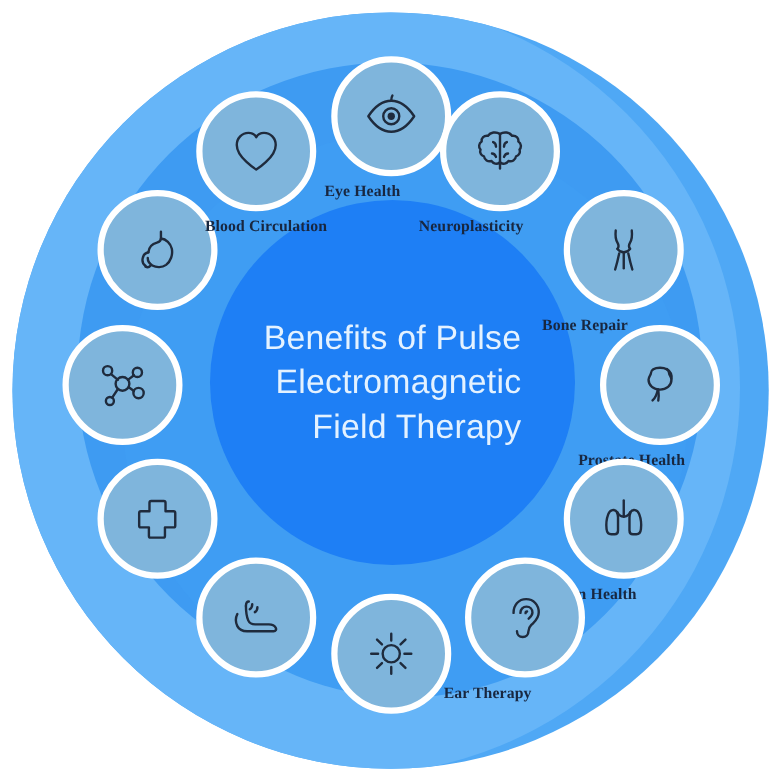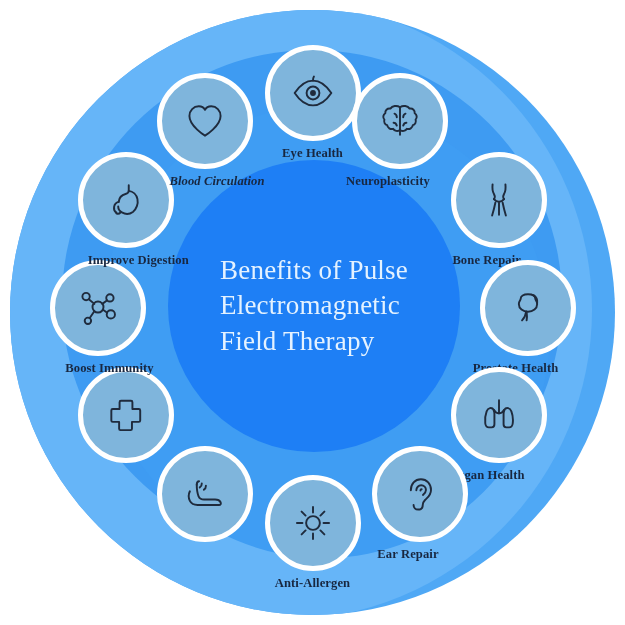--- a/index.html
+++ b/index.html
@@ -74,34 +74,34 @@
     border-radius: 50%;
     background: #1E7FF5;
     display: flex;
     align-items: center;
     justify-content: center;
   }
   .inner-title {
     color: #E4F2FF;
     font-size: 27px;
     line-height: 1.32;
-    text-align: left;
-    font-family: Liberation Serif, serif;
+    text-align: right;
+    font-family: Liberation Sans, sans-serif;
     letter-spacing: 0.2px;
     padding: 0 14px;
     white-space: pre-line;
   }
 
   
   .node {
     position: absolute;
     width: 106px;
     margin-left: -53px;
     margin-top: -53px;
-    text-align: center;
+    text-align: left;
   }
   .node-circle {
     width: 96px;
     height: 96px;
     margin: 0 auto;
     border-radius: 50%;
     background: #7FB5DC;
     border: 5px solid #FFFFFF;
     box-sizing: border-box;
     display: flex;
@@ -210,30 +210,29 @@
         <div class="node-label">Organ Health</div>
       </div>
       <div class="node label-left" style="left: 420px; top: 498.695px;">
         <div class="node-circle">
           <svg viewBox="0 0 48 48">
             <path class="node-icon-stroke" d="M14 20c0-7 4.5-12 11-12s11 5 11 11.5c0 6-4 8.5-6.5 11-2 2-2.5 3.5-2.5 5.5 0 3-2 5-5 5s-5-2-5-5"></path>
             <path class="node-icon-stroke" d="M20 20c0-3.2 2.3-5.5 5.3-5.5 3 0 5.2 2.3 5.2 5.2 0 2.6-1.8 4-3.3 5.3"></path>
             <path class="node-icon-stroke" d="M24.5 20.2c0-.8.6-1.4 1.3-1.4"></path>
           </svg>
         </div>
-        <div class="node-label">Ear Repair</div>
+        <div class="node-label">Ear Therapy</div>
       </div>
       <div class="node" style="left: 312.5px; top: 527.5px;">
         <div class="node-circle">
           <svg viewBox="0 0 48 48">
             <circle class="node-icon-stroke" cx="24" cy="24" r="7.5"></circle>
             <path class="node-icon-stroke" d="M24 6.5v6M24 35.5v6M6.5 24h6M35.5 24h6M11.6 11.6l4.3 4.3M32.1 32.1l4.3 4.3M36.4 11.6l-4.3 4.3M15.9 32.1l-4.3 4.3"></path>
           </svg>
         </div>
-        <div class="node-label">Anti-Allergen</div>
       </div>
       <div class="node label-right" style="left: 205px; top: 498.695px;">
         <div class="node-circle">
           <svg viewBox="0 0 48 48">
             <path class="node-icon-stroke" d="M15 14c0 5 .5 9 2 12.5 1 2.3 3 3.5 6 3.5h12c3 0 5 1 6 3 .8 1.6 0 3-1.8 3H16c-4 0-7-1.5-8.5-4.5C6 28.5 6 24 7.5 21"></path>
             <path class="node-icon-stroke" d="M15 14c0-2.5 1-4 2.5-4"></path>
             <path class="node-icon-stroke" d="M20.5 12.5c0 2-.8 3.5-2.2 4.3"></path>
             <path class="node-icon-stroke" d="M25 15c0 2-.8 3.5-2.2 4.3"></path>
           </svg>
         </div>
@@ -249,34 +248,32 @@
         <div class="node-circle">
           <svg viewBox="0 0 48 48">
             <circle class="node-icon-stroke" cx="24" cy="23" r="6"></circle>
             <circle class="node-icon-stroke" cx="11" cy="11.5" r="4"></circle>
             <circle class="node-icon-stroke" cx="37" cy="13" r="4"></circle>
             <circle class="node-icon-stroke" cx="38" cy="31" r="4.5"></circle>
             <circle class="node-icon-stroke" cx="13" cy="38" r="3.5"></circle>
             <path class="node-icon-stroke" d="M14 14.5l6 5M34 15.5l-5.3 4M29.5 26l4.5 3.2M20 27.5l-5 7.5"></path>
           </svg>
         </div>
-        <div class="node-label">Boost Immunity</div>
       </div>
       <div class="node label-right" style="left: 126.305px; top: 205px;">
         <div class="node-circle">
           <svg viewBox="0 0 48 48">
             <path class="node-icon-stroke" d="M27 8v6c0 2-1.5 3-3.5 3.5-4 1-7 4-7.5 8.5"></path>
             <path class="node-icon-stroke" d="M27 14c4.5.5 8.5 4 9.5 9 1 5-1 11-5 14-3.5 2.5-8.5 2.5-12 .5-2.5-1.5-4-4-4-6.5"></path>
             <path class="node-icon-stroke" d="M16 26c-2.5.5-4.5 2.5-5 5.5-.4 2.6.5 5 2.5 6.3"></path>
             <path class="node-icon-stroke" d="M13.5 38.5c1.5.8 3.3.5 4.3-.8"></path>
           </svg>
         </div>
-        <div class="node-label">Improve Digestion</div>
-      </div>
-      <div class="node label-right" style="left: 205px; top: 126.305px; font-style: italic;">
+      </div>
+      <div class="node label-right" style="left: 205px; top: 126.305px;">
         <div class="node-circle">
           <svg viewBox="0 0 48 48">
             <path class="node-icon-stroke" d="M24 40S7 29.5 7 18.5C7 12.5 11.5 8 17.2 8c3 0 5.6 1.5 6.8 3.8C25.2 9.5 27.8 8 30.8 8 36.5 8 41 12.5 41 18.5 41 29.5 24 40 24 40z"></path>
           </svg>
         </div>
         <div class="node-label">Blood Circulation</div>
       </div>
     </div>
 
 </div>

